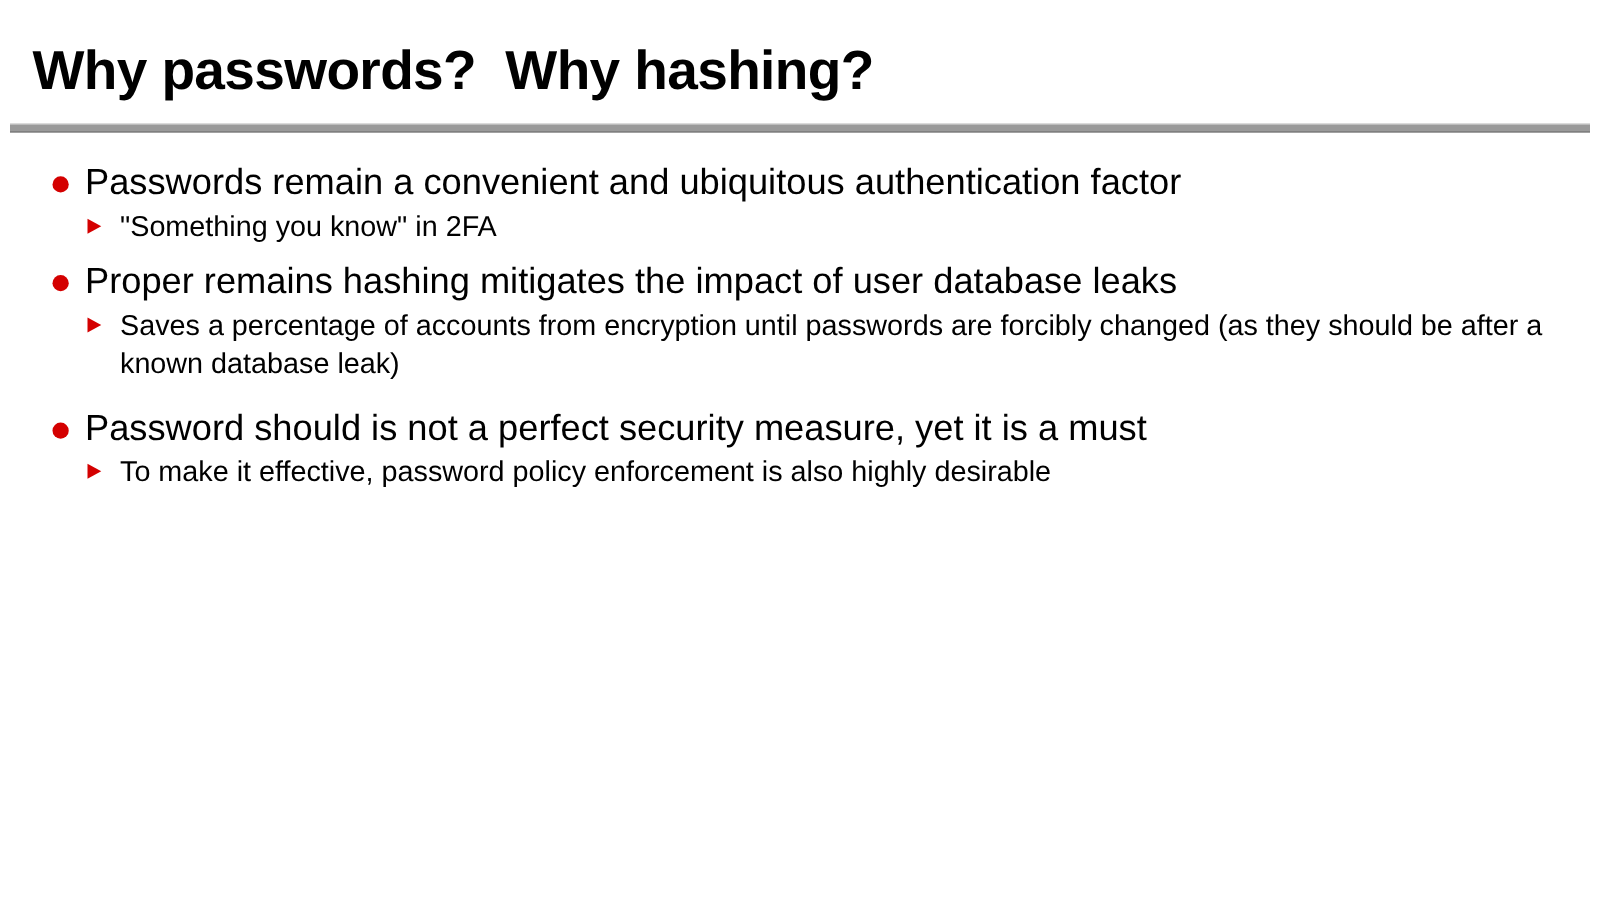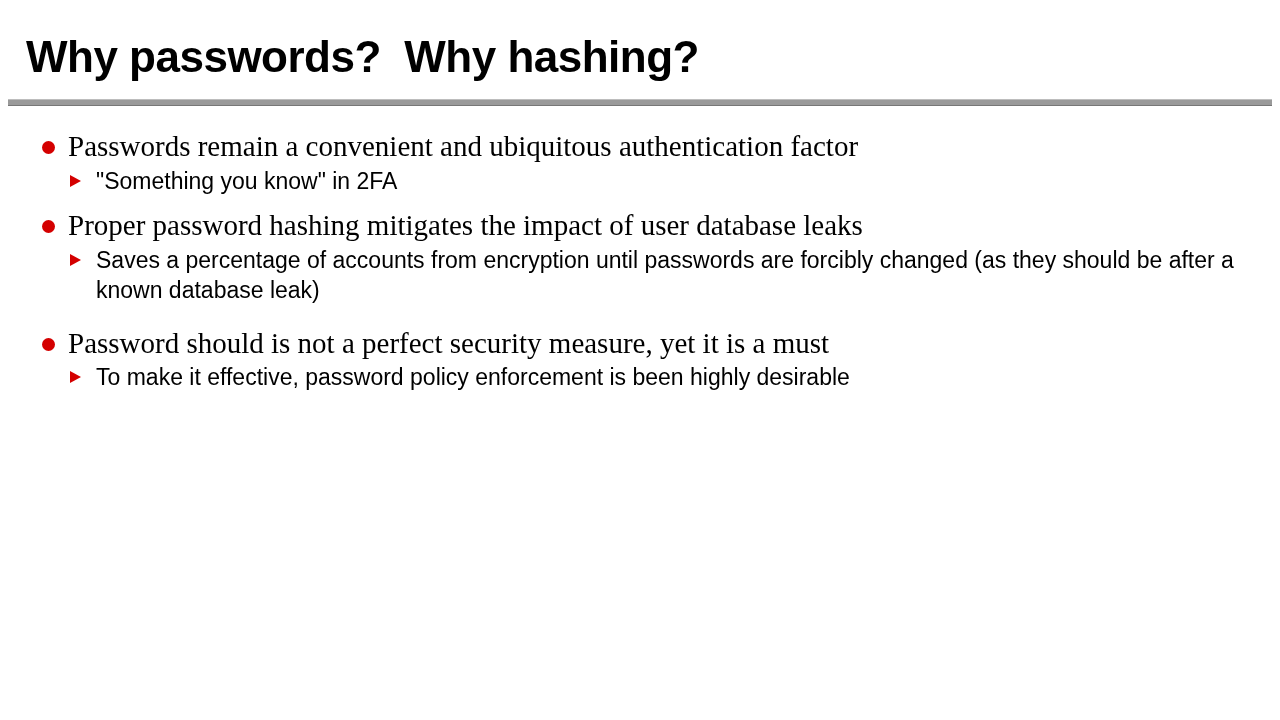--- a/index.html
+++ b/index.html
@@ -48,21 +48,20 @@
     top: 128px;
     width: 1230px;
   }
   .bullet-l1 {
     position: relative;
     padding-left: 38px;
     font-size: 29px;
     line-height: 1.26;
     margin-bottom: 2px;
     color: #000000;
-    font-family: Liberation Serif, serif;
   }
   .bullet-l1 > .dot {
     position: absolute;
     left: 12px;
     top: 13px;
     width: 13px;
     height: 13px;
     border-radius: 50%;
     background: #d40000;
   }
@@ -108,40 +107,40 @@
 
     <div class="bullet-l2">
       <span class="tri"></span>
       <span class="txt">"Something you know" in 2FA</span>
     </div>
 
     <div class="sp-10"></div>
 
     <div class="bullet-l1">
       <span class="dot"></span>
-      <span class="txt">Proper password hashing mitigates the impact of user database leaks</span>
+      <span class="txt">Proper remains hashing mitigates the impact of user database leaks</span>
     </div>
 
     <div class="bullet-l2">
       <span class="tri"></span>
       <span class="txt">Saves a percentage of accounts from encryption until passwords are forcibly changed (as they should be after a known database leak)</span>
     </div>
 
     <div class="sp-6"></div>
 
 
     <div class="sp-12"></div>
 
     <div class="bullet-l1">
       <span class="dot"></span>
       <span class="txt">Password should is not a perfect security measure, yet it is a must</span>
     </div>
 
     <div class="bullet-l2">
       <span class="tri"></span>
-      <span class="txt">To make it effective, password policy enforcement is been highly desirable</span>
+      <span class="txt">To make it effective, password policy enforcement is also highly desirable</span>
     </div>
 
     <div class="sp-10"></div>
 
 
   </div>
 </div>
 
 </body></html>

